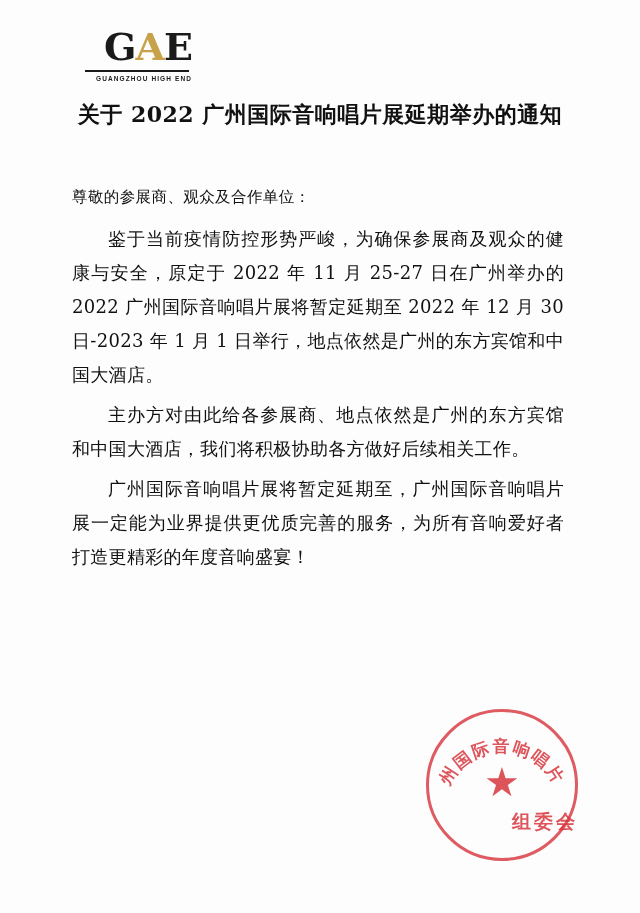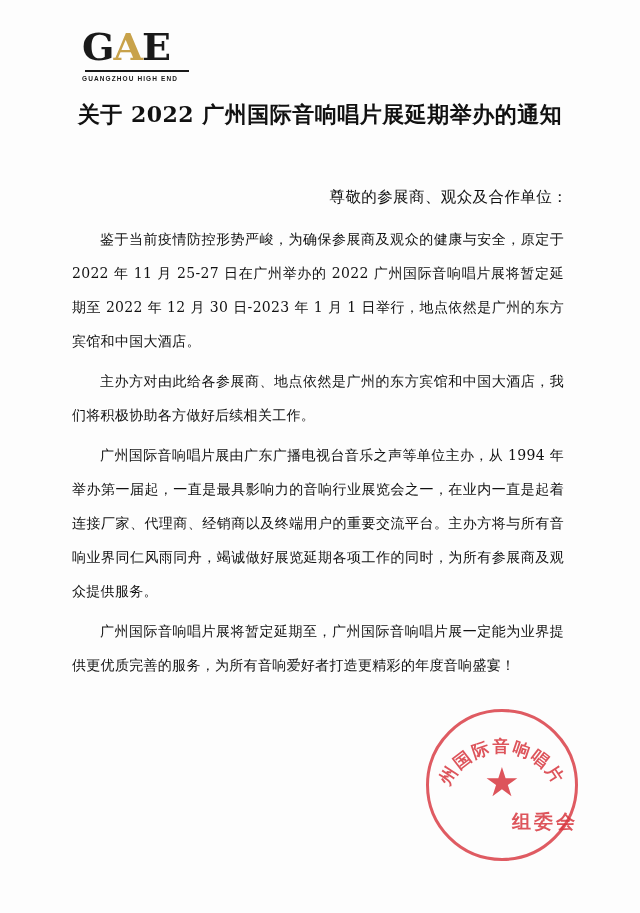--- a/index.html
+++ b/index.html
@@ -22,21 +22,21 @@
     background: #fdfdfd;
     box-sizing: border-box;
   }
 
   
   .logo-block {
     position: absolute;
     left: 82px;
     top: 28px;
     width: 110px;
-    text-align: left;
+    text-align: right;
   }
   .logo-mark {
     font-family: "DejaVu Serif", "Liberation Serif", serif;
     font-size: 38px;
     font-weight: 700;
     letter-spacing: -1px;
     line-height: 1;
     color: #1a1a1a;
     position: relative;
     display: inline-block;
@@ -80,24 +80,23 @@
     position: absolute;
     left: 72px;
     top: 180px;
     width: 496px;
   }
   .salutation {
     font-size: 15.5px;
     line-height: 34px;
     margin-bottom: 8px;
     letter-spacing: 0.4px;
-    text-align: right;
   }
   .para {
-    font-size: 14px;
+    font-size: 18px;
     line-height: 34px;
     text-align: justify;
     text-justify: inter-ideograph;
     text-indent: 2em;
     letter-spacing: 0.3px;
     margin: 0 4px 6px 0;
   }
 
   
   .signature {
@@ -179,21 +178,20 @@
     <div class="logo-rule"></div>
     <div class="logo-sub">GUANGZHOU HIGH END</div>
   </div>
 
   <div class="doc-title">关于 2022 广州国际音响唱片展延期举办的通知</div>
 
   <div class="body-wrap">
     <div class="salutation">尊敬的参展商、观众及合作单位：</div>
     <p class="para">鉴于当前疫情防控形势严峻，为确保参展商及观众的健康与安全，原定于 2022 年 11 月 25-27 日在广州举办的 2022 广州国际音响唱片展将暂定延期至 2022 年 12 月 30 日-2023 年 1 月 1 日举行，地点依然是广州的东方宾馆和中国大酒店。</p>
     <p class="para">主办方对由此给各参展商、地点依然是广州的东方宾馆和中国大酒店，我们将积极协助各方做好后续相关工作。</p>
-    <p class="para">广州国际音响唱片展由广东广播电视台音乐之声等单位主办，从 1994 年举办第一届起，一直是最具影响力的音响行业展览会之一，在业内一直是起着连接厂家、代理商、经销商以及终端用户的重要交流平台。主办方将与所有音响业界同仁风雨同舟，竭诚做好展览延期各项工作的同时，为所有参展商及观众提供服务。</p>
     <p class="para">广州国际音响唱片展将暂定延期至，广州国际音响唱片展一定能为业界提供更优质完善的服务，为所有音响爱好者打造更精彩的年度音响盛宴！</p>
   </div>
 
 
   <div class="seal">
     <div class="seal-circle"></div>
     <svg class="seal-arc" viewBox="0 0 152 152">
       <defs>
         <path id="arcpath" d="M 20 86 A 58 58 0 0 1 132 86"></path>
       </defs>

